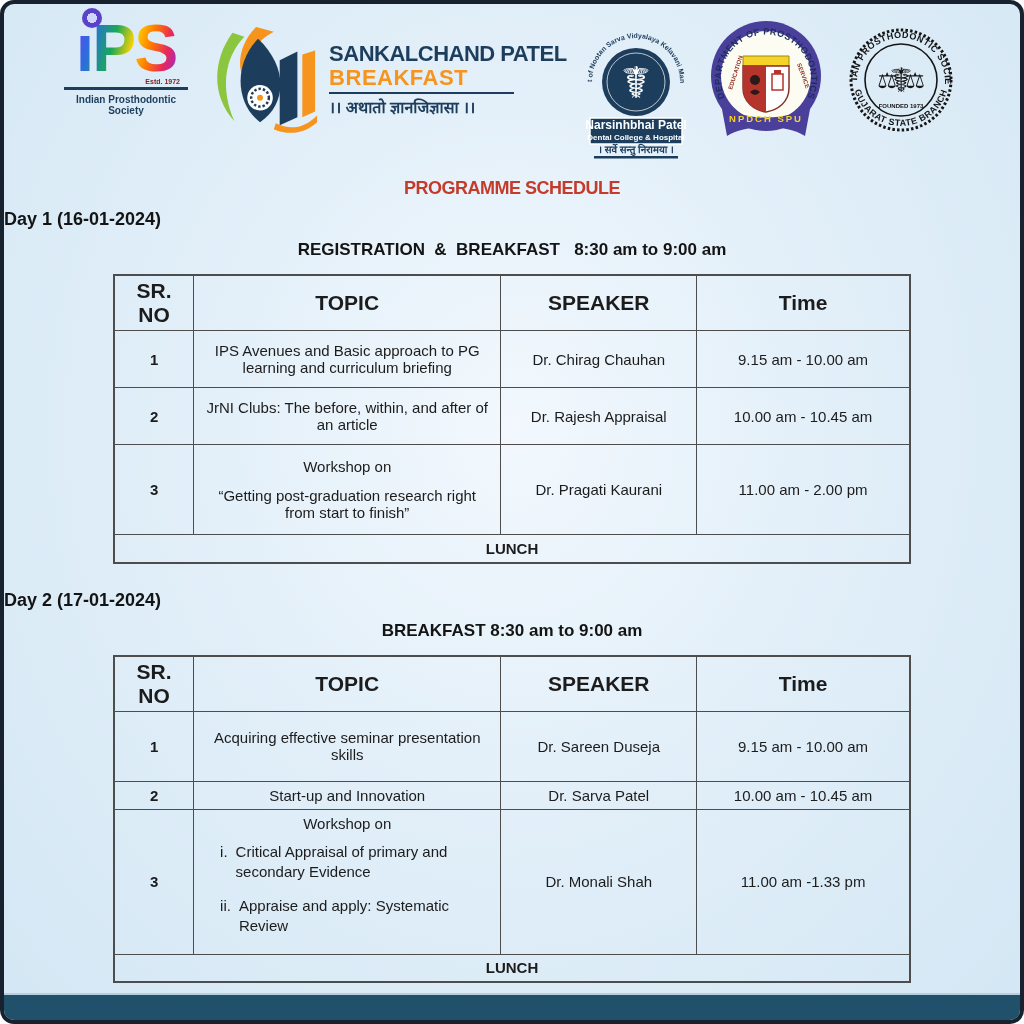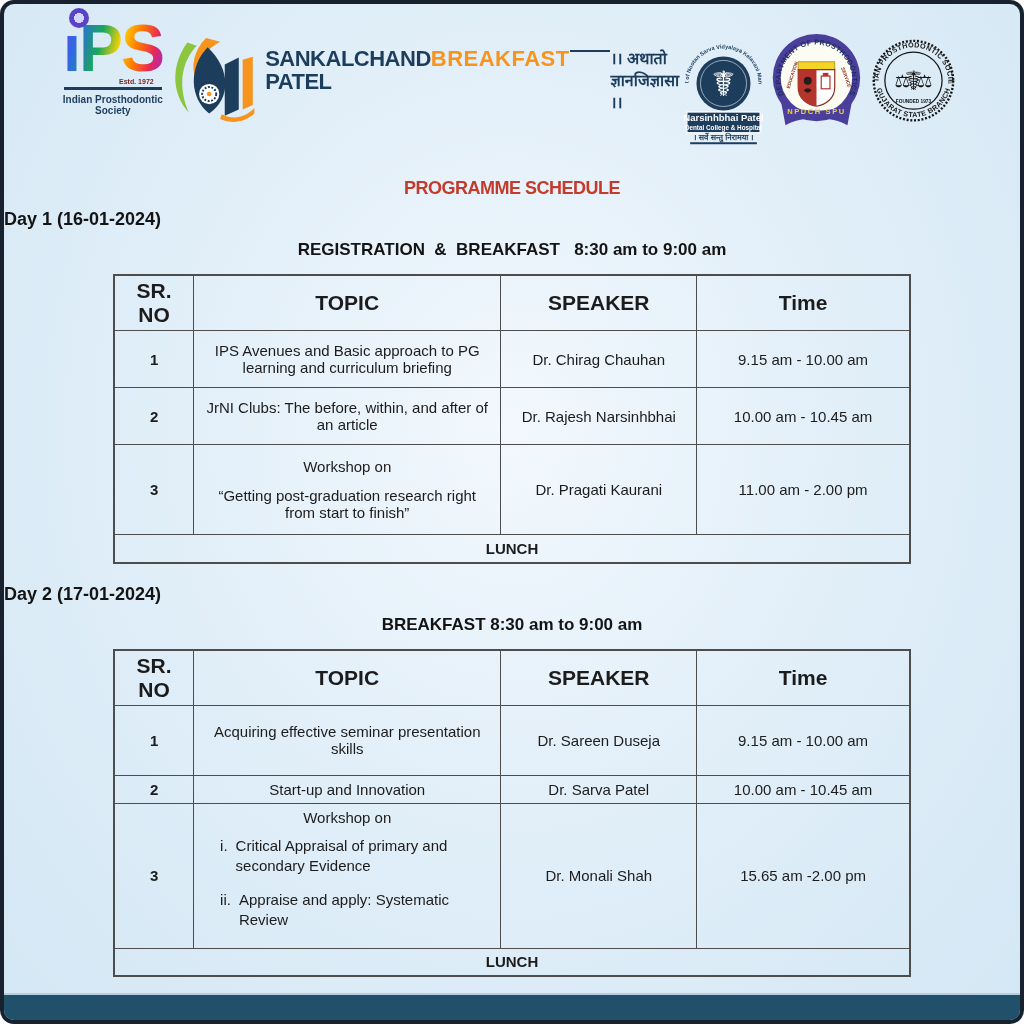--- a/index.html
+++ b/index.html
@@ -31,21 +31,21 @@
     font-size:66px;font-weight:800;letter-spacing:-2px;
     background:linear-gradient(105deg,#6a3df5 0%,#2d6cdf 18%,#18a85a 38%,#ffd200 55%,#ff7a00 70%,#e8275b 85%,#8e2de2 100%);
     -webkit-background-clip:text;background-clip:text;color:transparent;
   }
   .ips-estd{font-size:7px;color:#7a1f1f;text-align:right;margin:2px 10px 2px 0;font-weight:bold;}
   .ips-rule{height:3px;background:#1d3d5c;margin:2px 2px 4px 2px;}
   .ips-label{font-size:10px;font-weight:bold;color:#1d3d5c;}
 
   
   .logo-spu{display:flex;align-items:center;gap:8px;margin-top:8px;}
-  .spu-text{display:flex;}
+  .spu-text{display:flex;flex-direction:column;}
   .spu-name1{font-size:22px;font-weight:800;color:#1d3d5c;letter-spacing:-0.5px;line-height:1.05;}
   .spu-name2{font-size:22px;font-weight:800;color:#f7941d;letter-spacing:0.5px;line-height:1.05;}
   .spu-rule{height:2px;background:#1d3d5c;margin:3px 0 2px 0;width:78%;}
   .spu-motto{font-size:16px;font-weight:bold;color:#1d3d5c;}
 
   
   .logo-svg{display:block;}
 
   
   .page-title{
@@ -76,21 +76,21 @@
   .tmark{flex:0 0 auto;}
   td.valign-top{vertical-align:top;padding-top:7px;}
 
   table.day1 tbody tr:nth-child(1) td{height:57px;}
   table.day1 tbody tr:nth-child(2) td{height:57px;}
   table.day1 tbody tr:nth-child(3) td{height:90px;}
   table.day2 tbody tr:nth-child(1) td{height:70px;}
   table.day2 tbody tr:nth-child(2) td{height:28px;}
   table.day2 tbody tr:nth-child(3) td{height:145px;}
 
-  .day2-block{margin-top:20px;}
+  .day2-block{margin-top:26px;}
 
   
   .footer-bar{
     position:absolute;left:0;right:0;bottom:0;height:27px;
     background:#20506a;border-top:2px solid #b9cedd;
   }
 </style>
 </head>
 <body>
 
@@ -209,21 +209,21 @@
     <tbody>
       <tr>
         <td class="sr">1</td>
         <td>IPS Avenues and Basic approach to PG learning and curriculum briefing</td>
         <td>Dr. Chirag Chauhan</td>
         <td>9.15 am - 10.00 am</td>
       </tr>
       <tr>
         <td class="sr">2</td>
         <td>JrNI Clubs: The before, within, and after of an article</td>
-        <td>Dr. Rajesh Narsinhbhai</td>
+        <td>Dr. Rajesh Appraisal</td>
         <td>10.00 am - 10.45 am</td>
       </tr>
       <tr>
         <td class="sr">3</td>
         <td>
           <div class="tline">Workshop on</div>
           <div class="tline gap">“Getting post-graduation research right from start to finish”</div>
         </td>
         <td>Dr. Pragati Kaurani</td>
         <td>11.00 am - 2.00 pm</td>
@@ -278,21 +278,21 @@
               <span class="tmark">i.</span>
               <span>Critical Appraisal of primary and secondary Evidence</span>
             </div>
             <div class="titem">
               <span class="tmark">ii.</span>
               <span>Appraise and apply: Systematic Review</span>
             </div>
           </div>
         </td>
         <td>Dr. Monali Shah</td>
-        <td>15.65 am -2.00 pm</td>
+        <td>11.00 am -1.33 pm</td>
       </tr>
     </tbody>
     <tfoot>
       <tr>
         <td class="lunch" colspan="4">LUNCH</td>
       </tr>
     </tfoot>
   </table>
 
   <div class="footer-bar"></div>

